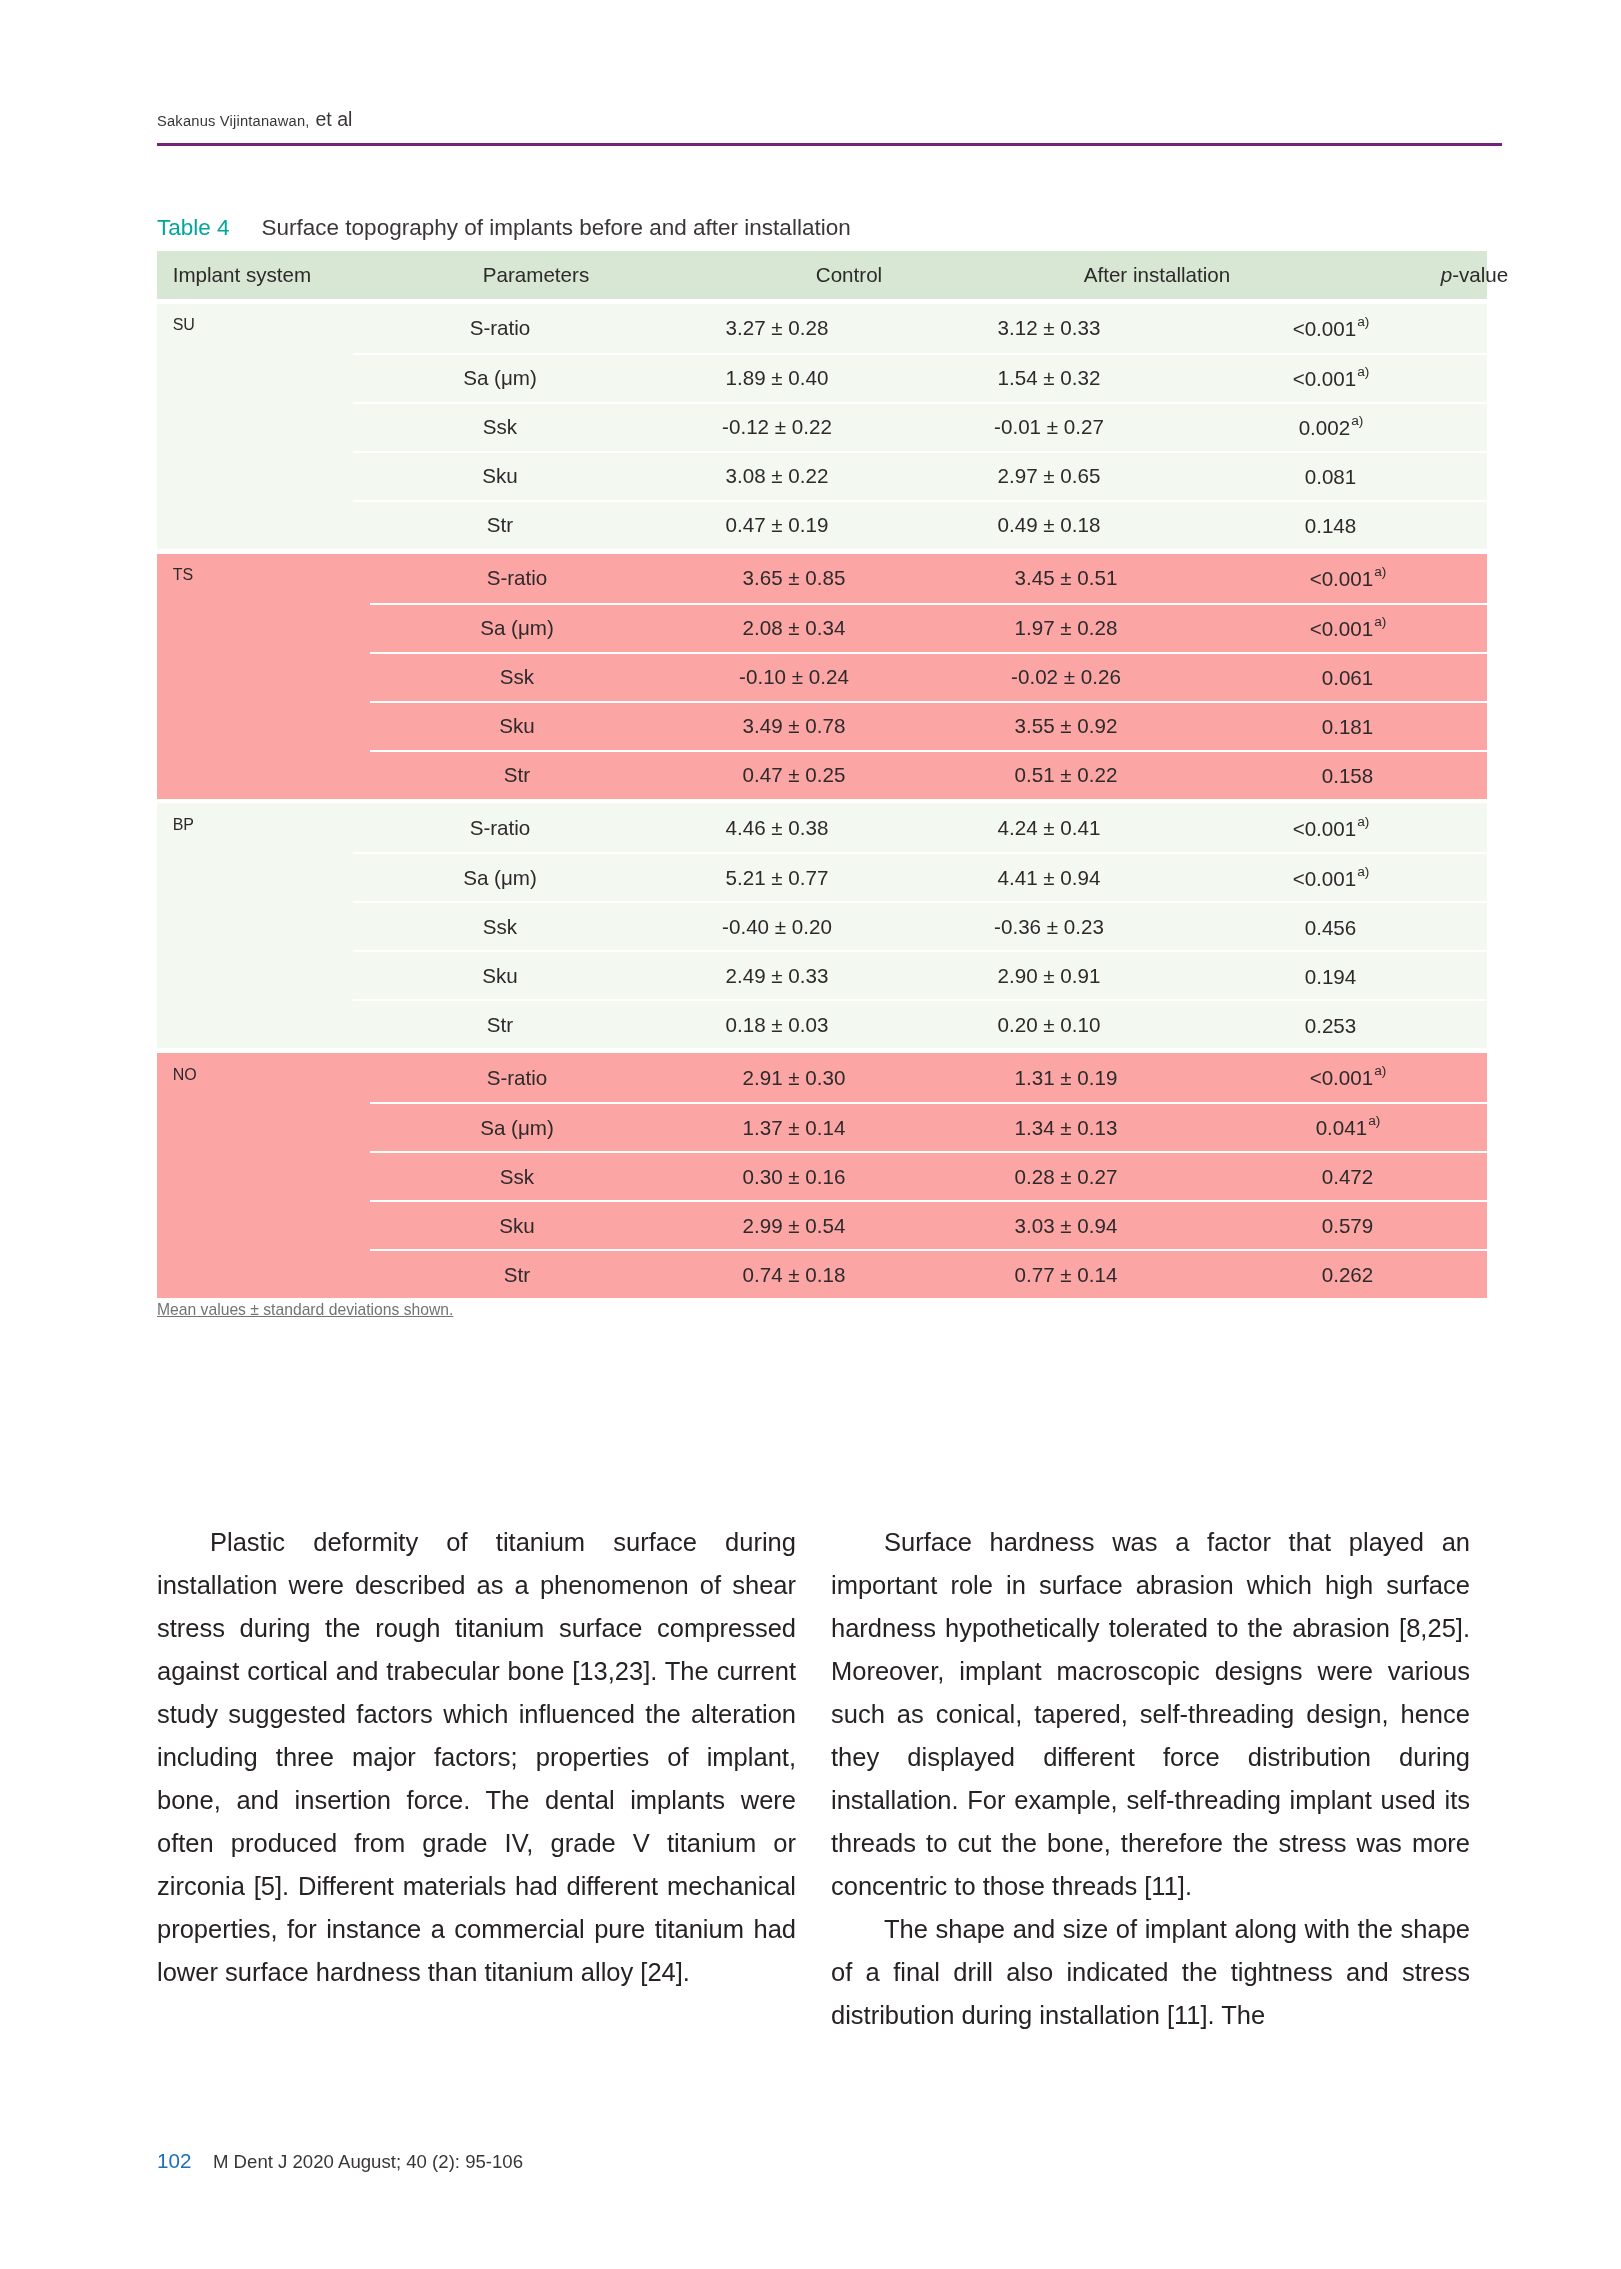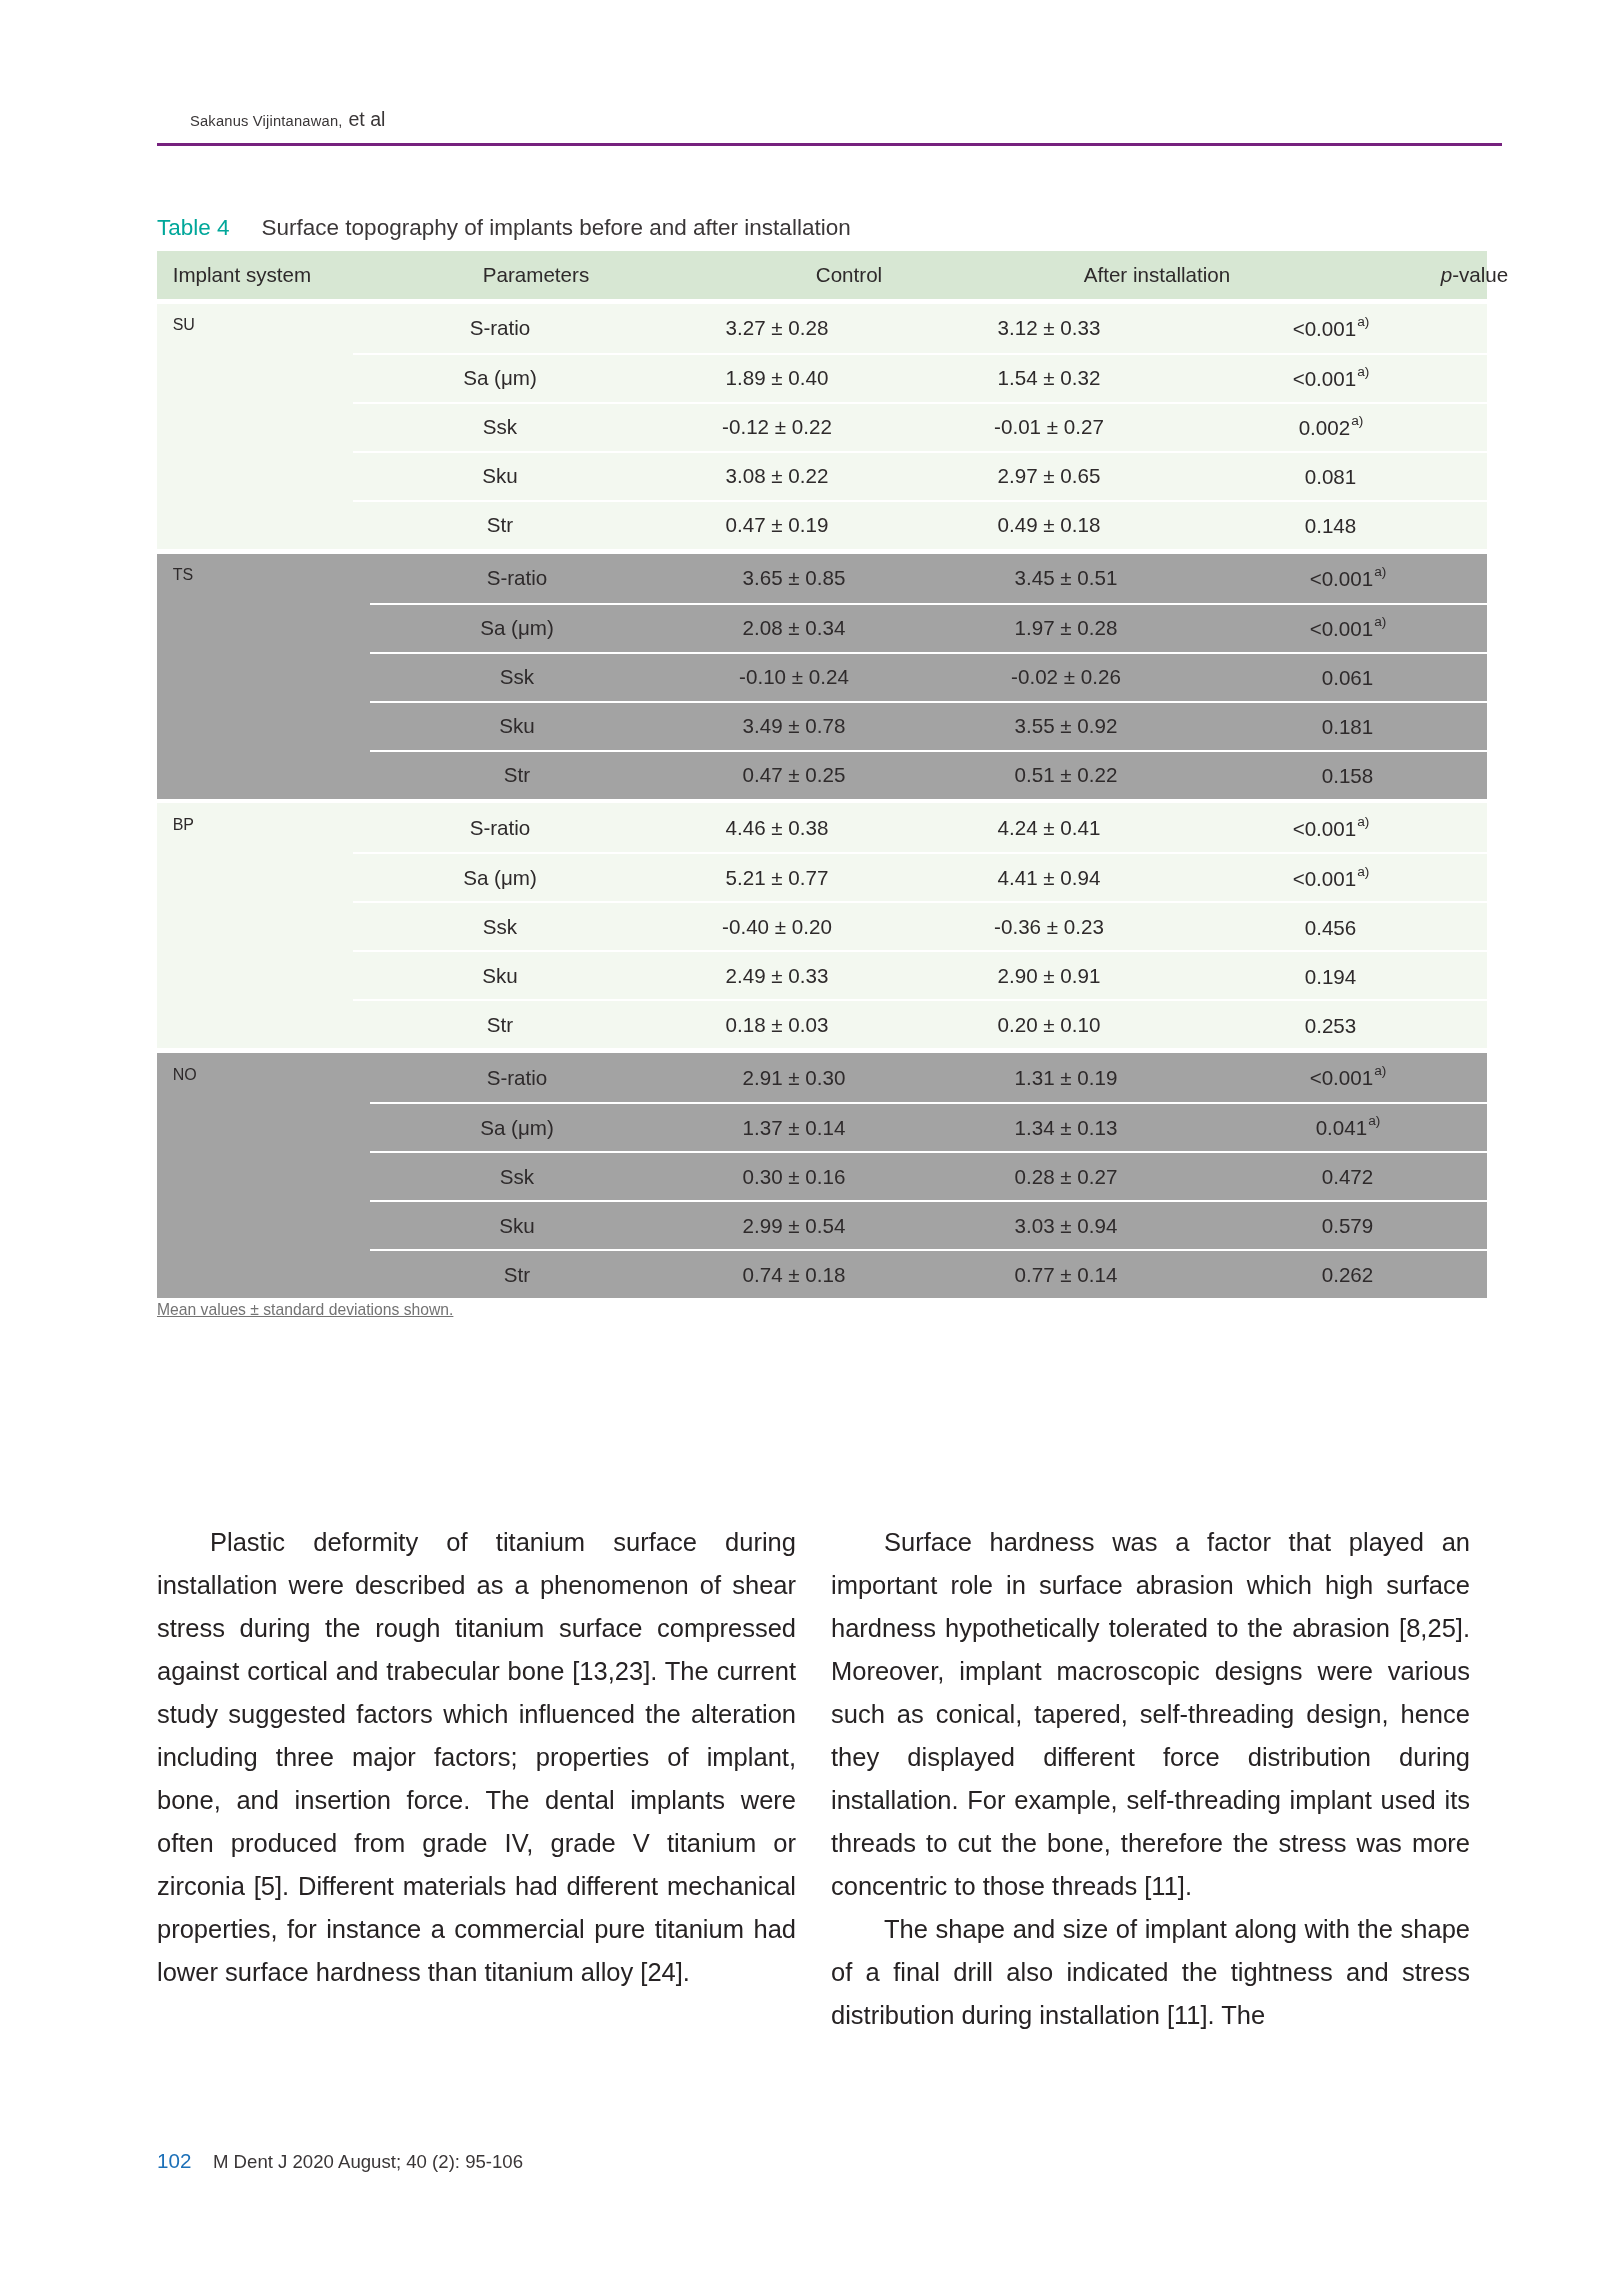--- a/index.html
+++ b/index.html
@@ -1,38 +1,38 @@
 <!DOCTYPE html>
 <html><head>
 <meta charset="utf-8">
 <style>
   html,body{margin:0;padding:0;background:#ffffff;}
   .page{
     position:relative;width:1621px;height:2269px;background:#ffffff;overflow:hidden;
     font-family:"Liberation Sans","DejaVu Sans",sans-serif;color:#2e2a2b;
   }
   
-  .running-head{position:absolute;left:157px;top:108px;white-space:nowrap;margin-left:33px;}
+  .running-head{position:absolute;left:157px;top:108px;white-space:nowrap;}
   .running-head .authors{font-size:14.7px;color:#3a3637;letter-spacing:0.2px;}
   .running-head .etal{font-size:19.6px;color:#3a3637;margin-left:5.9px;}
   .head-rule{position:absolute;left:157px;top:143px;width:1345px;height:2.9px;background:#76217e;}
   
   .table-section{position:absolute;left:157px;top:215px;width:1330px;}
   .table-title{font-size:22.5px;color:#3b3738;margin:0 0 9.8px 0;}
   .table-title .tlabel{color:#00a79a;margin-right:32px;}
   .thead{
     display:grid;grid-template-columns:196px 294px 260px 284px 279px;
     height:48px;align-items:center;background:#d7e7d3;font-size:20.6px;color:#2e2a2b;gap:36px;
   }
   .thead .hcell{text-align:center;}
   .thead .hcell.first{text-align:left;padding-left:15.7px;}
   .pit{font-style:italic;}
   .group{display:flex;margin-top:4.9px;}
   .group.pale{background:#f3f8f0;}
-  .group.green{background:#a3a3a3;gap:47px;}
+  .group.green{background:#fca5a5;gap:47px;}
   .syscell{width:196px;box-sizing:border-box;padding:12.7px 0 0 15.7px;font-size:16px;color:#2e2a2b;}
   .rows{flex:1;display:flex;flex-direction:column;}
   .prow{
     display:grid;grid-template-columns:294px 260px 284px 279px;
     height:49px;align-items:center;text-align:center;font-size:20.6px;box-sizing:border-box;
   }
   .prow + .prow{border-top:2.9px solid #ffffff;}
   .pcell sup{font-size:13.7px;position:relative;top:-2px;left:1px;}
   
   .footnotes{position:absolute;left:157px;top:1294px;font-size:15.7px;color:#737373;line-height:32px;text-decoration:underline;}

